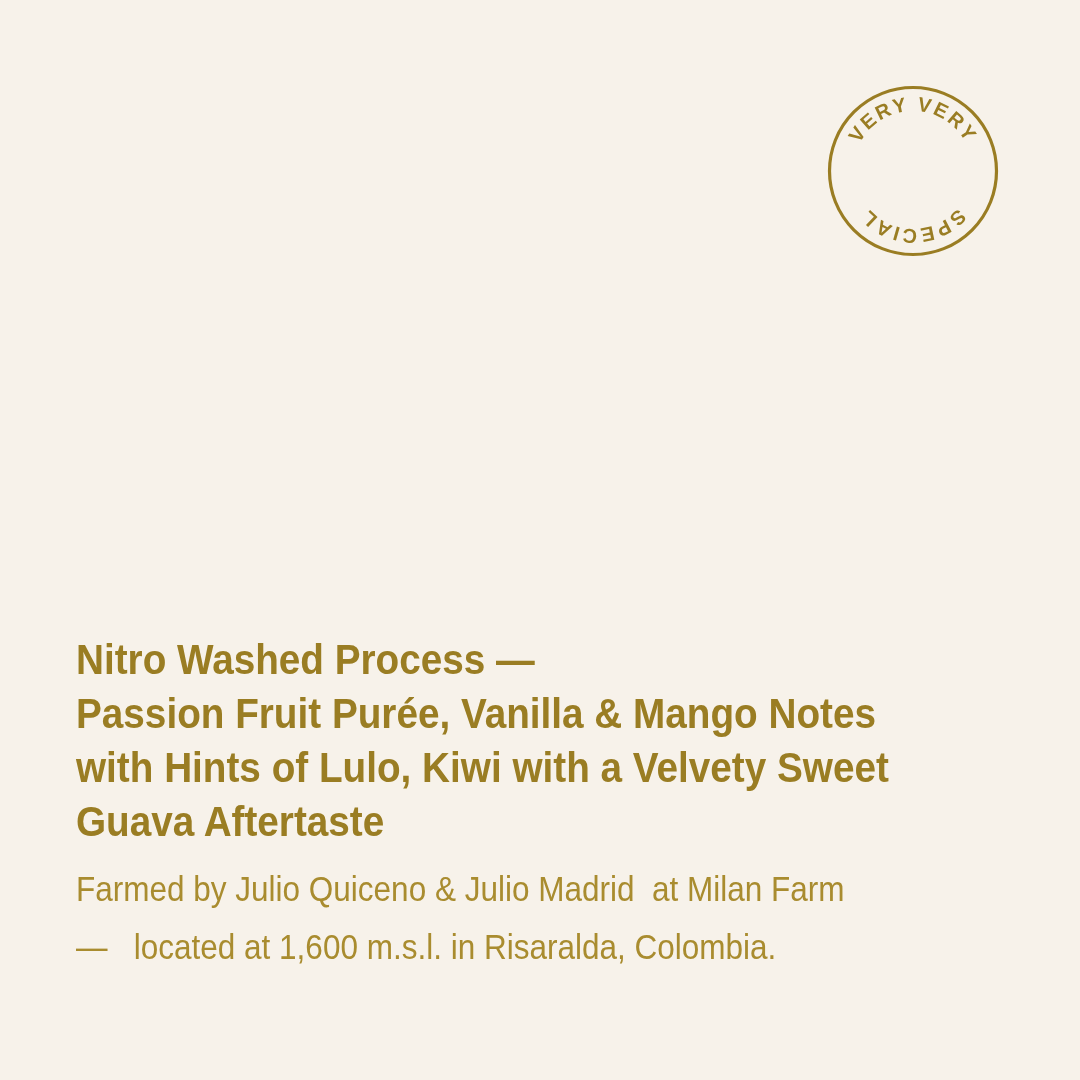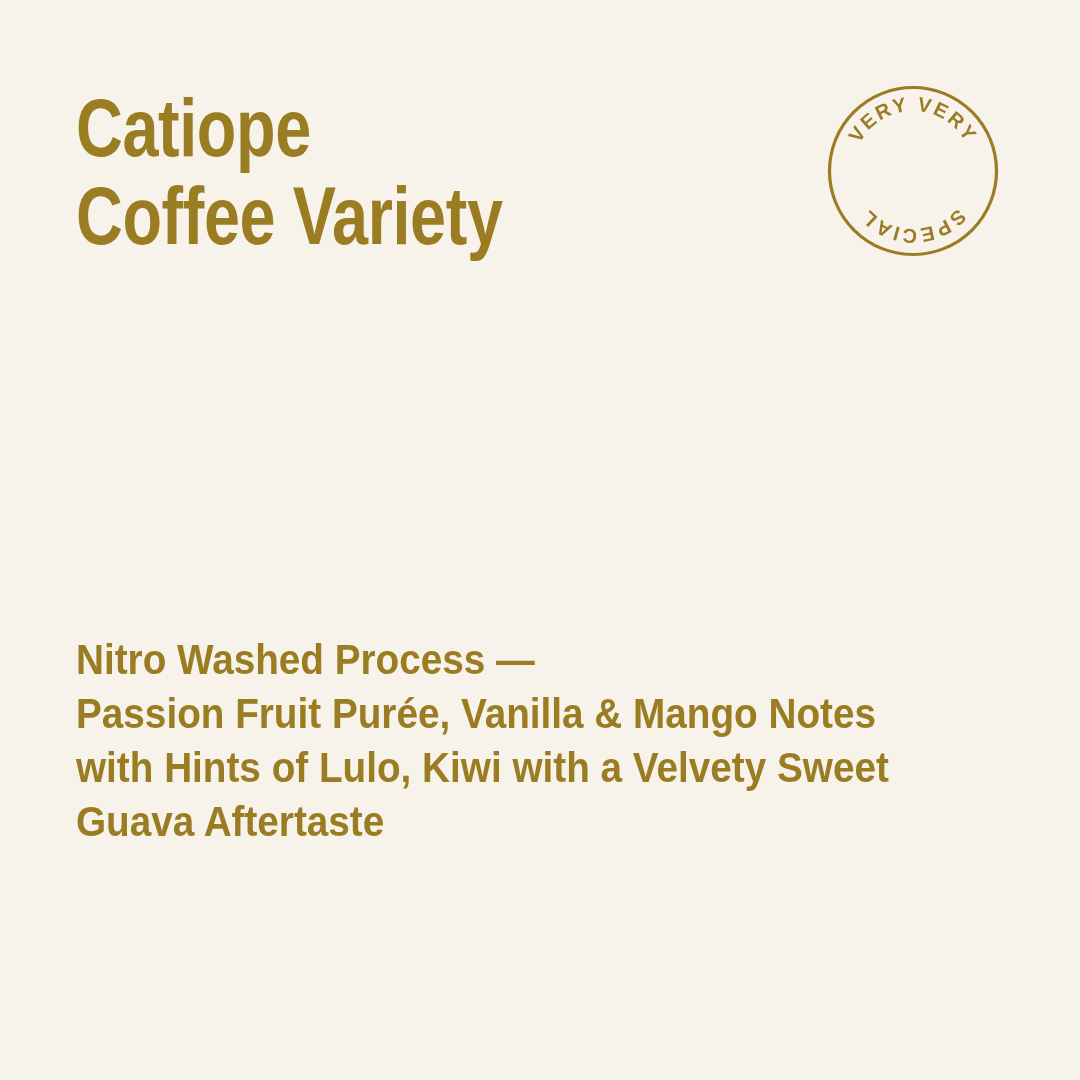--- a/index.html
+++ b/index.html
@@ -109,24 +109,20 @@
     transform: scaleX(0.90);
     transform-origin: left center;
     white-space: pre;
   }
 </style>
 </head>
 <body>
 
 <div class="poster">
 
-  <div class="title-block">
-    <span class="title-line">Catiope</span>
-    <span class="title-line">Coffee Variety</span>
-  </div>
 
   <div class="badge">
     <svg viewBox="0 0 170 170" xmlns="http://www.w3.org/2000/svg" aria-hidden="true">
       <defs>
         <path id="arcTop" d="M 25,85 A 60,60 0 0 1 145,85"></path>
         <path id="arcBottom" d="M 143,85 A 58,58 0 0 1 27,85"></path>
       </defs>
       <circle class="badge-ring" cx="85" cy="85" r="83.5"></circle>
       <text class="badge-text">
         <textPath href="#arcTop" startOffset="50%" text-anchor="middle">VERY VERY</textPath>
@@ -137,14 +133,18 @@
     </svg>
   </div>
 
   <div class="desc-block">
     <span class="desc-line">Nitro Washed Process —</span>
     <span class="desc-line">Passion Fruit Purée, Vanilla &amp; Mango Notes</span>
     <span class="desc-line">with Hints of Lulo, Kiwi with a Velvety Sweet</span>
     <span class="desc-line">Guava Aftertaste</span>
   </div>
 
+  <div class="footer-block">
+    <span class="footer-line">Farmed by Julio Quiceno &amp; Julio Madrid  at Milan Farm</span>
+    <span class="footer-line">—   located at 1,600 m.s.l. in Risaralda, Colombia.</span>
+  </div>
 
 </div>
 
 </body></html>

